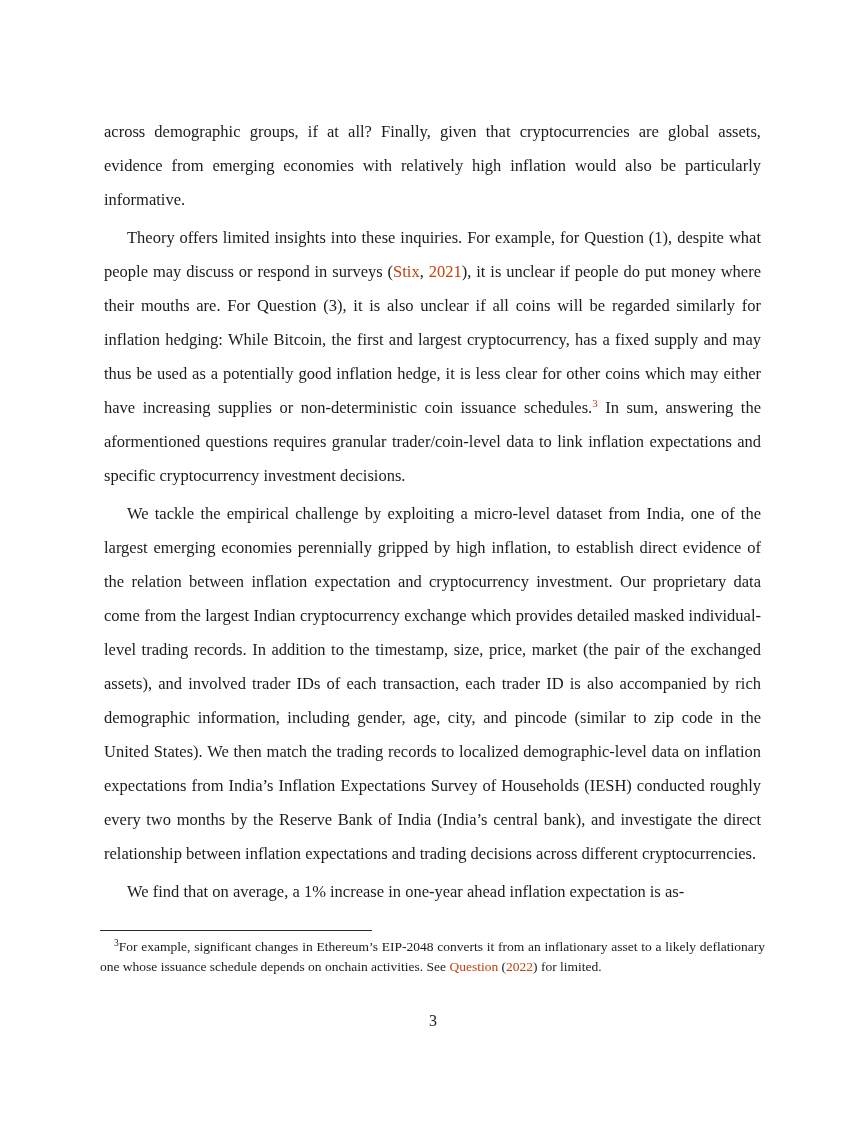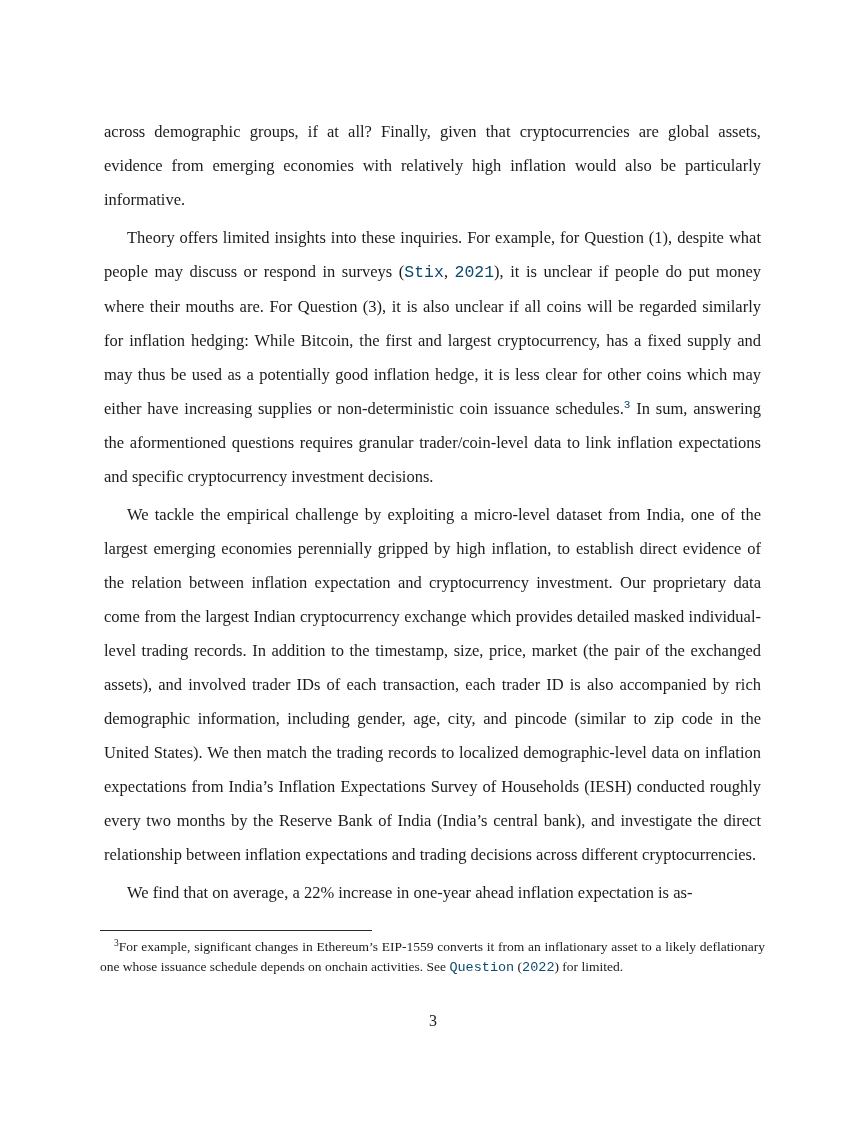--- a/index.html
+++ b/index.html
@@ -27,24 +27,23 @@
   }
   .para {
     margin: 4px;
     padding: 0;
     text-indent: 23px;
   }
   .para.no-indent {
     text-indent: 0;
   }
   .link {
-    color: #0c4a6e;
+    color: #c2410c;
     cursor: pointer;
     text-decoration: none;
-    font-family: Liberation Mono, monospace;
   }
   sup.link, sup {
     font-size: 11px;
     line-height: 0;
   }
   .footnote-block {
     position: absolute;
     left: 100px;
     top: 930px;
     width: 665px;
@@ -76,23 +75,23 @@
 </style>
 </head>
 <body>
 
 <div class="page">
 
   <div class="body-text">
       <p class="para no-indent"><span>across demographic groups, if at all? Finally, given that cryptocurrencies are global assets, evidence from emerging economies with relatively high inflation would also be particularly informative.</span></p>
       <p class="para"><span>Theory offers limited insights into these inquiries. For example, for Question (1), despite what people may discuss or respond in surveys (</span><span class="link">Stix</span><span>, </span><span class="link">2021</span><span>), it is unclear if people do put money where their mouths are. For Question (3), it is also unclear if all coins will be regarded similarly for inflation hedging: While Bitcoin, the first and largest cryptocurrency, has a fixed supply and may thus be used as a potentially good inflation hedge, it is less clear for other coins which may either have increasing supplies or non-deterministic coin issuance schedules.</span><sup class="link">3</sup><span> In sum, answering the aformentioned questions requires granular trader/coin-level data to link inflation expectations and specific cryptocurrency investment decisions.</span></p>
       <p class="para"><span>We tackle the empirical challenge by exploiting a micro-level dataset from India, one of the largest emerging economies perennially gripped by high inflation, to establish direct evidence of the relation between inflation expectation and cryptocurrency investment. Our proprietary data come from the largest Indian cryptocurrency exchange which provides detailed masked individual-level trading records. In addition to the timestamp, size, price, market (the pair of the exchanged assets), and involved trader IDs of each transaction, each trader ID is also accompanied by rich demographic information, including gender, age, city, and pincode (similar to zip code in the United States). We then match the trading records to localized demographic-level data on inflation expectations from India’s Inflation Expectations Survey of Households (IESH) conducted roughly every two months by the Reserve Bank of India (India’s central bank), and investigate the direct relationship between inflation expectations and trading decisions across different cryptocurrencies.</span></p>
-      <p class="para"><span>We find that on average, a 22% increase in one-year ahead inflation expectation is as-</span></p>
+      <p class="para"><span>We find that on average, a 1% increase in one-year ahead inflation expectation is as-</span></p>
     </div>
 
   <div class="footnote-block">
     <div class="footnote-rule"></div>
-    <div class="footnote-text"><sup>3</sup><span>For example, significant changes in Ethereum’s EIP-1559 converts it from an inflationary asset to a likely deflationary one whose issuance schedule depends on onchain activities. See </span><span class="link">Question</span><span> (</span><span class="link">2022</span><span>) for limited.</span></div>
+    <div class="footnote-text"><sup>3</sup><span>For example, significant changes in Ethereum’s EIP-2048 converts it from an inflationary asset to a likely deflationary one whose issuance schedule depends on onchain activities. See </span><span class="link">Question</span><span> (</span><span class="link">2022</span><span>) for limited.</span></div>
   </div>
 
   <div class="page-number">3</div>
 
 </div>
 
 </body></html>

